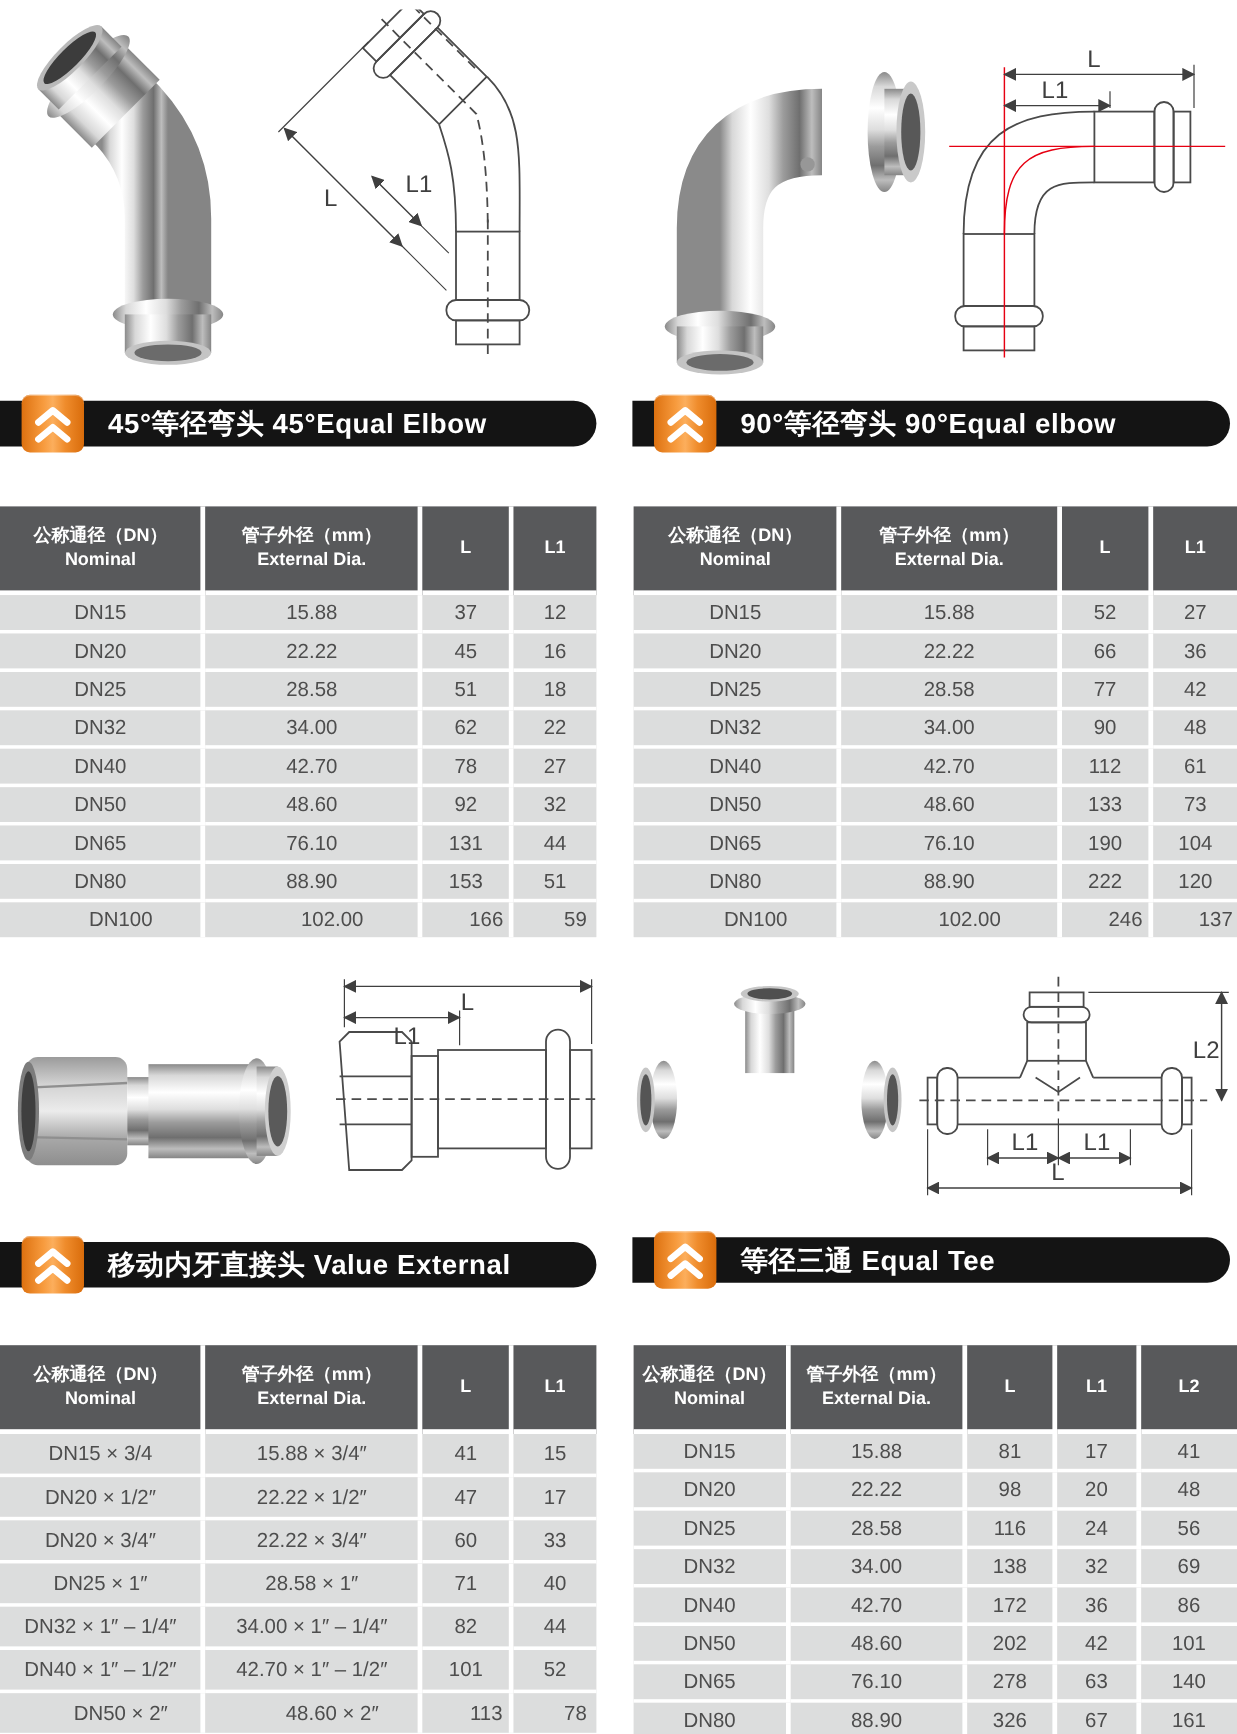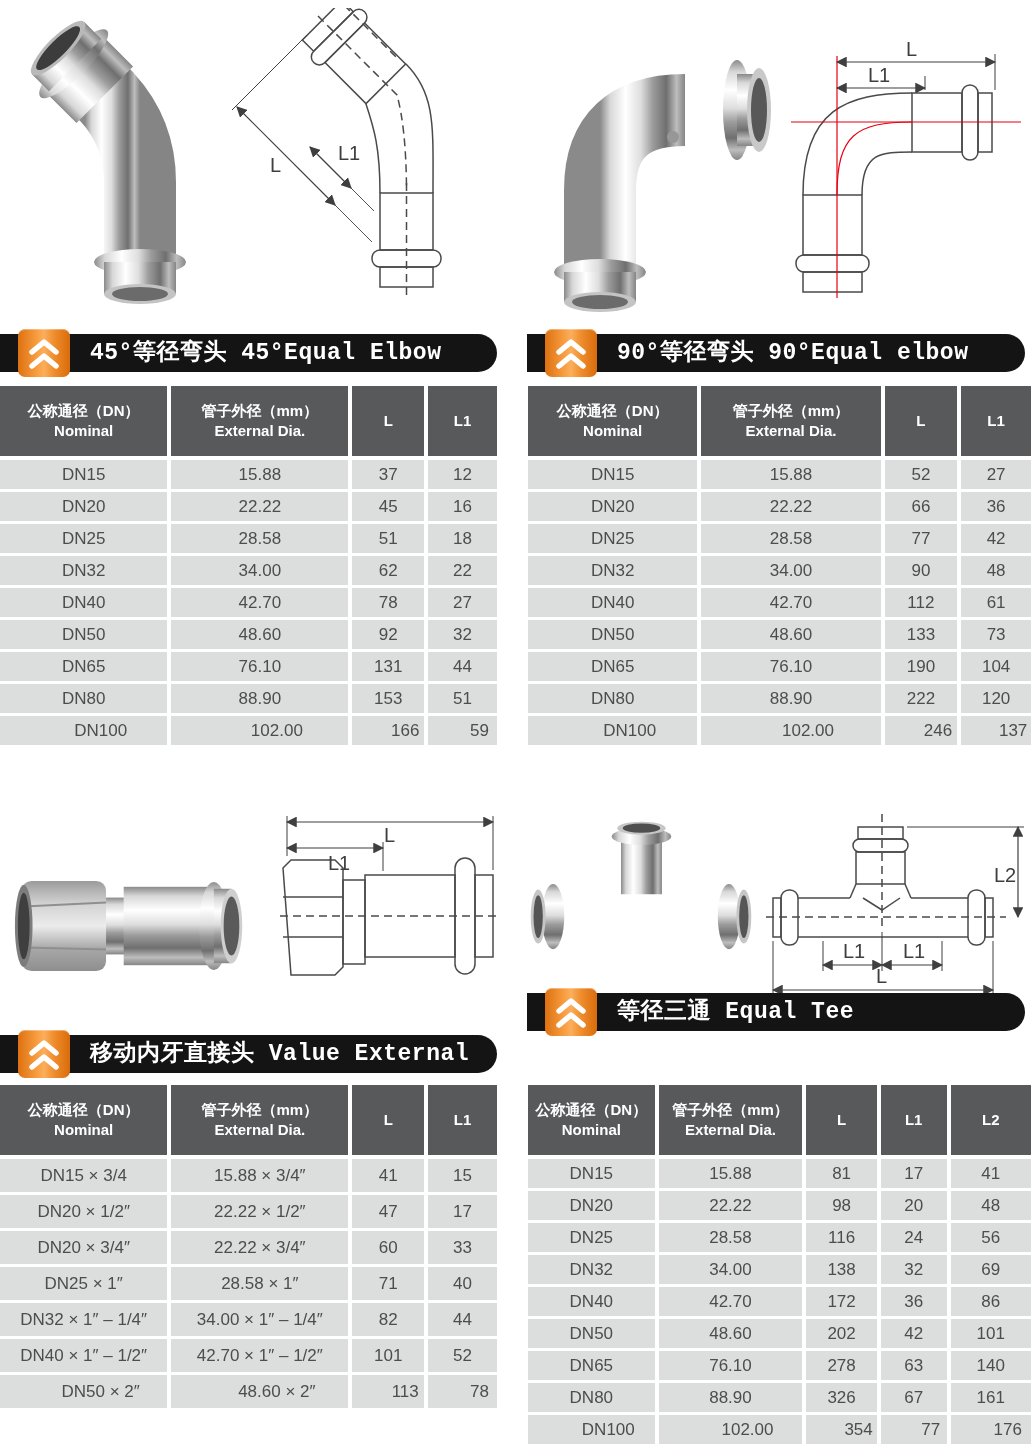--- a/index.html
+++ b/index.html
@@ -1,32 +1,32 @@
 <!DOCTYPE html>
 <html><head>
 <meta charset="utf-8">
 <style>
   html,body{margin:0;padding:0;background:#fff;}
   .page{position:relative;width:1031px;height:1445px;background:#fff;overflow:hidden;
         font-family:"Liberation Sans","DejaVu Sans",sans-serif;}
   .abs{position:absolute;}
 
   
-  .banner{position:absolute;height:38px;font-family:Liberation Mono, monospace;}
+  .banner{position:absolute;height:38px;}
   .banner .pill{position:absolute;left:0;right:0;top:0;bottom:0;background:#141414;
                 border-radius:0 19px 19px 0;}
   .banner .badge{position:absolute;left:18px;top:-5px;width:52px;height:48px;border-radius:7px;
                  background:linear-gradient(90deg,#dd7110,#f79b3e 35%,#fcae5c 50%,#ef8c2c 70%,#d96c0b);
                  box-shadow:inset 0 1px 0 rgba(255,255,255,.35);}
   .banner .badge svg{position:absolute;left:0;top:0;}
   .banner .btitle{position:absolute;left:90px;top:0;height:38px;line-height:38px;color:#fff;
                   font-size:23px;font-weight:bold;white-space:nowrap;letter-spacing:.5px;}
 
   
-  table.tbl{position:absolute;border-collapse:separate;border-spacing:0;table-layout:fixed;}
+  table.tbl{position:absolute;border-collapse:separate;border-spacing:0;table-layout:fixed;margin-top:36px;}
   .tbl th{background:#58595b;color:#fff;font-size:15px;font-weight:bold;text-align:center;
           height:70px;border-right:4px solid #fff;border-bottom:4px solid #fff;line-height:1.35;
           padding:0;}
   .tbl td{background:#dcdddd;color:#4d4d4d;font-size:17px;text-align:center;
           border-right:4px solid #fff;border-bottom:3px solid #fff;padding:0;}
   .tbl th:last-child,.tbl td:last-child{border-right:0;}
   .tbl tr:last-child td{border-bottom:0;padding-left:34px;}
   .rows-std td{height:29px;}
   .rows-tall td{height:33px;}
   .cols4 th:nth-child(1){width:34.5%}.cols4 th:nth-child(2){width:36.5%}
@@ -431,21 +431,21 @@
     <div class="pill"></div>
     <div class="badge">
       <svg width="52" height="48" viewBox="0 0 52 48">
         <path d="M14 23 L26 13 L38 23" stroke="#fff" stroke-width="5.5" fill="none" stroke-linecap="round" stroke-linejoin="round"></path>
         <path d="M14 37 L26 27 L38 37" stroke="#fff" stroke-width="5.5" fill="none" stroke-linecap="round" stroke-linejoin="round"></path>
       </svg>
     </div>
     <div class="btitle">移动内牙直接头 Value External</div>
   </div>
 
-  <div class="banner" style="left:527px;top:993px;width:498px">
+  <div class="banner" style="left:527px;top:1031px;width:498px">
     <div class="pill"></div>
     <div class="badge">
       <svg width="52" height="48" viewBox="0 0 52 48">
         <path d="M14 23 L26 13 L38 23" stroke="#fff" stroke-width="5.5" fill="none" stroke-linecap="round" stroke-linejoin="round"></path>
         <path d="M14 37 L26 27 L38 37" stroke="#fff" stroke-width="5.5" fill="none" stroke-linecap="round" stroke-linejoin="round"></path>
       </svg>
     </div>
     <div class="btitle">等径三通 Equal Tee</div>
   </div>
 

